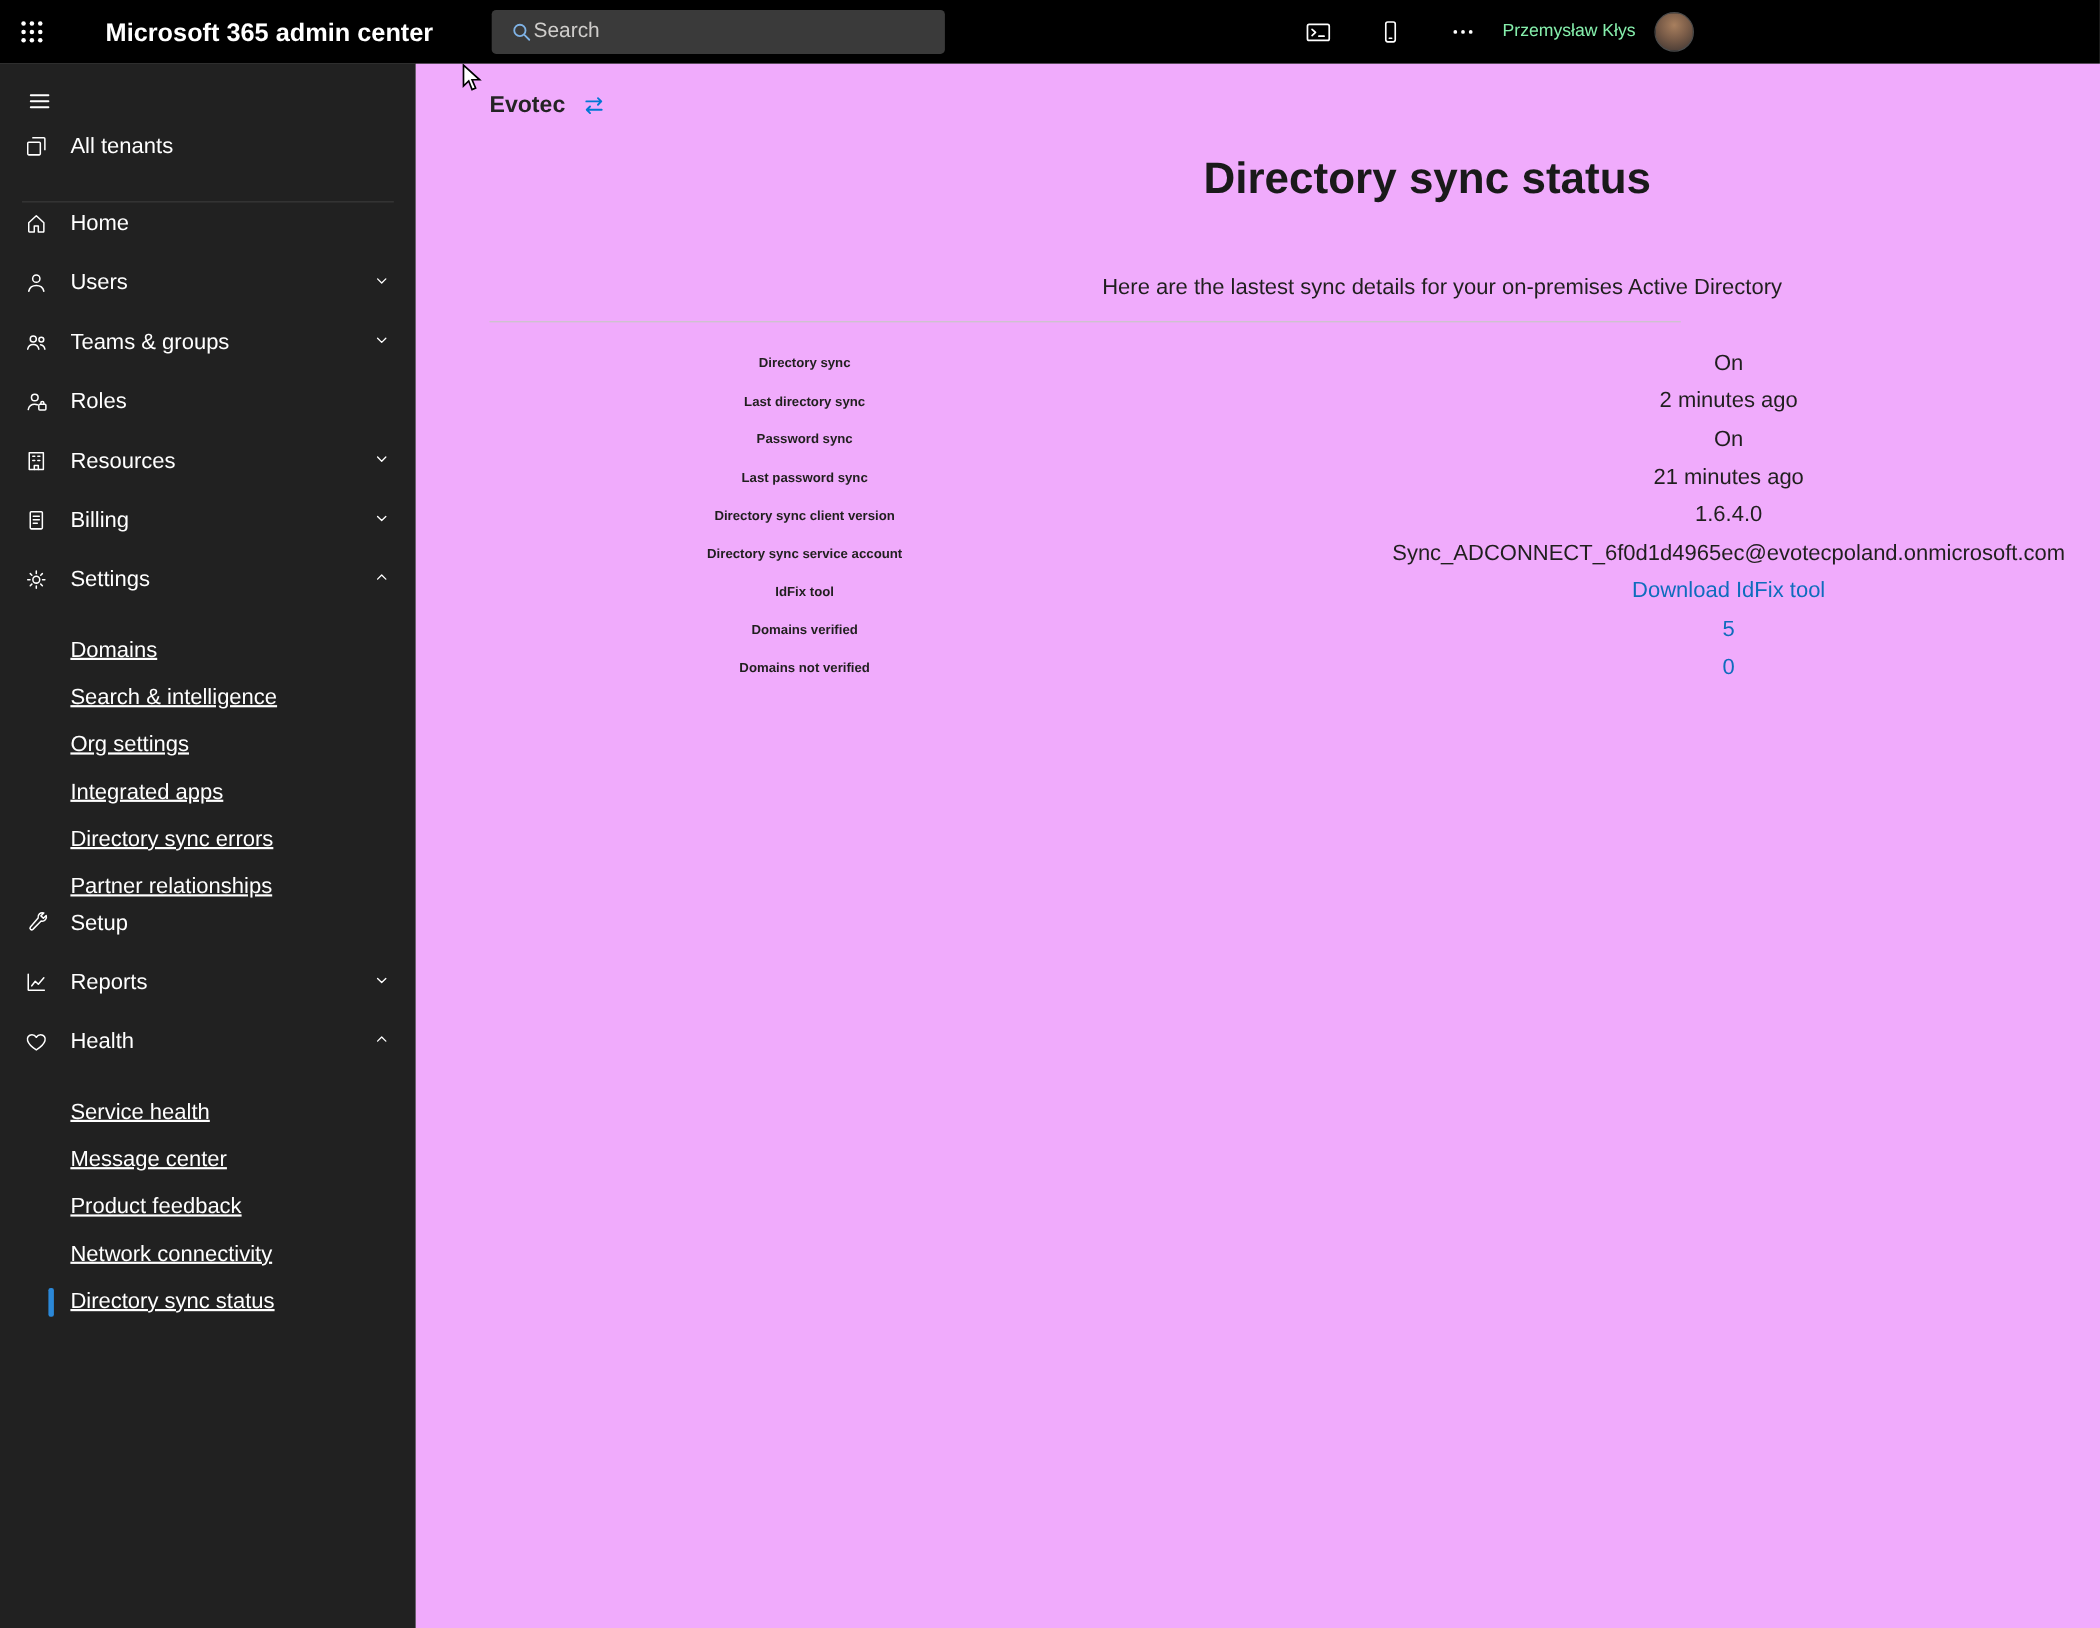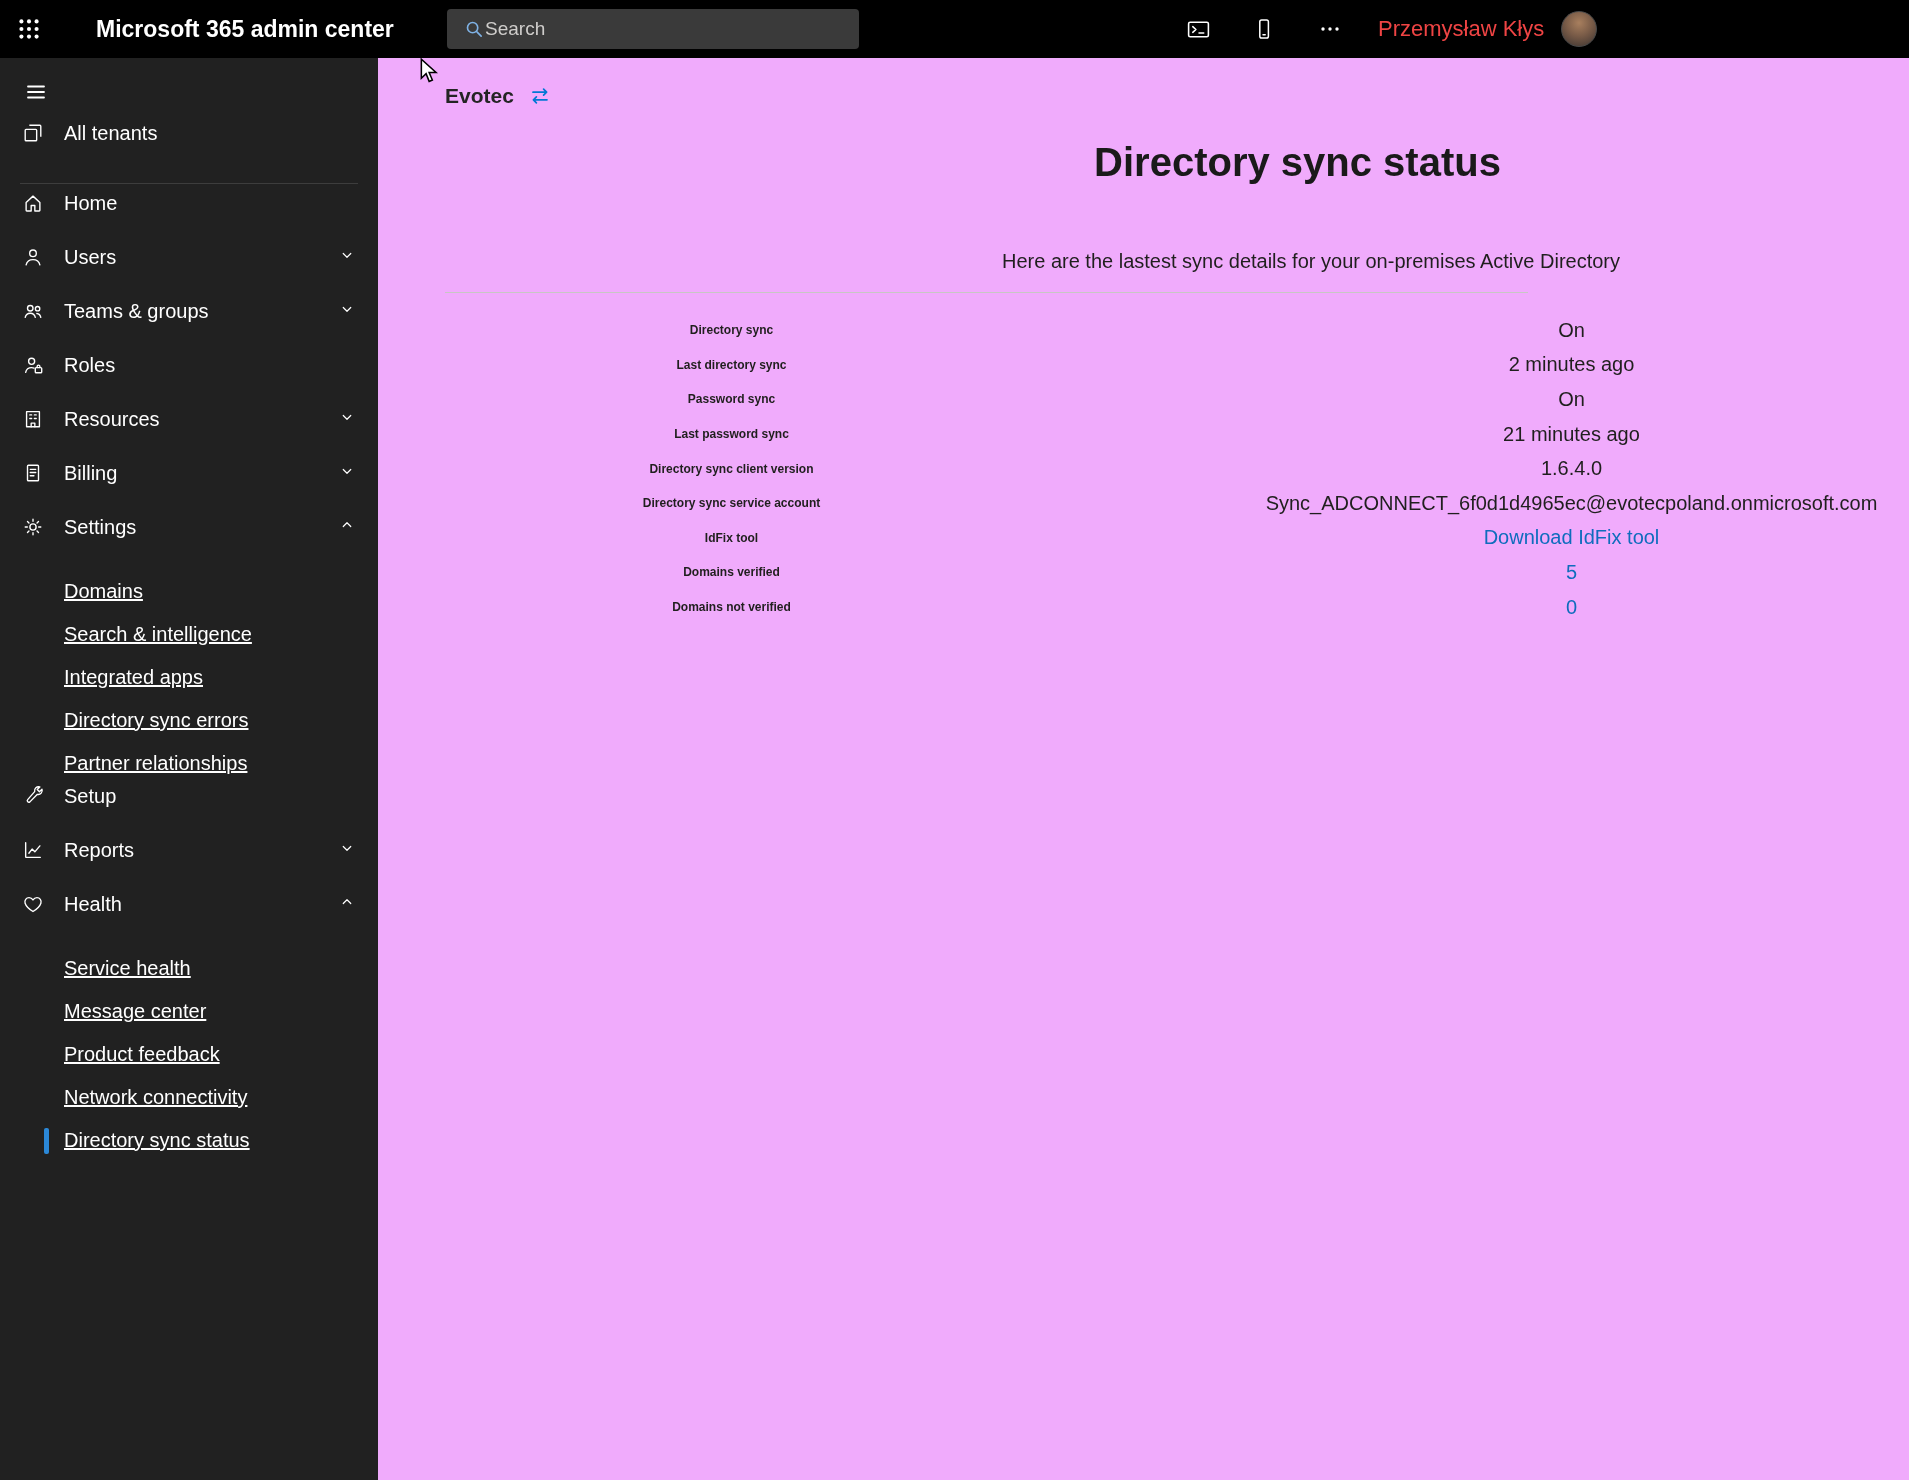--- a/index.html
+++ b/index.html
@@ -24,21 +24,21 @@
     background:#3a3a3a; border-radius:4px; display:flex; align-items:center; padding:0 12px 0 16px;
   }
   .search-input {
     flex:1; background:transparent; border:none; outline:none;
     color:#e8e8e8; font-size:19px; margin-left:0; font-family:"Liberation Sans", sans-serif;
   }
   .search-input::placeholder { color:#cfcdcb; }
   .topbar-right { position:absolute; left:1176px; top:0; height:58px; display:flex; align-items:center; }
   .topbar-right .iconbtn { width:44px; height:58px; }
   .topbar-right .gap22 { margin-left:22px; }
-  .user-name { color:#ef4444; font-size:22px; margin-left:26px; cursor:pointer; white-space:nowrap; }
+  .user-name { color:#86efac; font-size:16px; margin-left:14px; cursor:pointer; white-space:nowrap; }
   .avatar {
     width:36px; height:36px; border-radius:50%; margin-left:17px; cursor:pointer;
     background: radial-gradient(circle at 50% 32%, #a87f5e 0%, #7a5c48 45%, #3a3230 100%);
     border:1px solid #4a4a4a;
   }
   
   .sidebar {
     position:absolute; top:58px; left:0; width:378px; height:1422px;
     background:#212121; color:#ffffff; overflow:hidden;
   }
@@ -246,20 +246,23 @@
       </span>
     </div>
 
     <div class="nav-sub">
       <span class="nlabel">Domains</span>
     </div>
     <div class="nav-sub">
       <span class="nlabel">Search &amp; intelligence</span>
     </div>
     <div class="nav-sub">
+      <span class="nlabel">Org settings</span>
+    </div>
+    <div class="nav-sub">
       <span class="nlabel">Integrated apps</span>
     </div>
     <div class="nav-sub">
       <span class="nlabel">Directory sync errors</span>
     </div>
     <div class="nav-sub">
       <span class="nlabel">Partner relationships</span>
     </div>
 
     <div class="nav-item">

